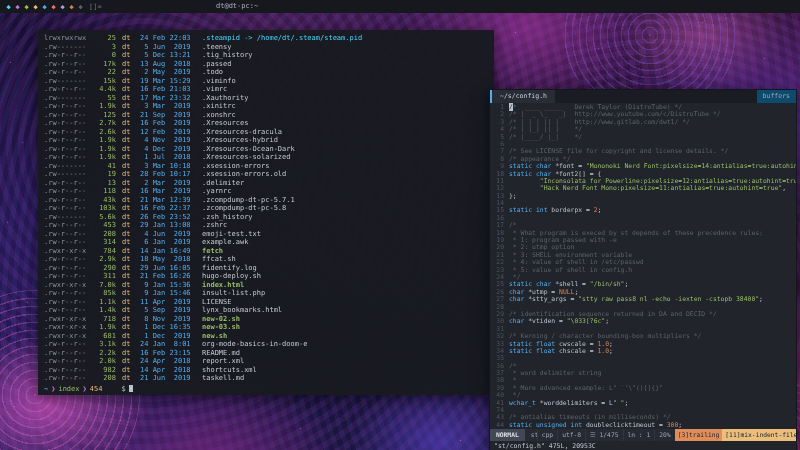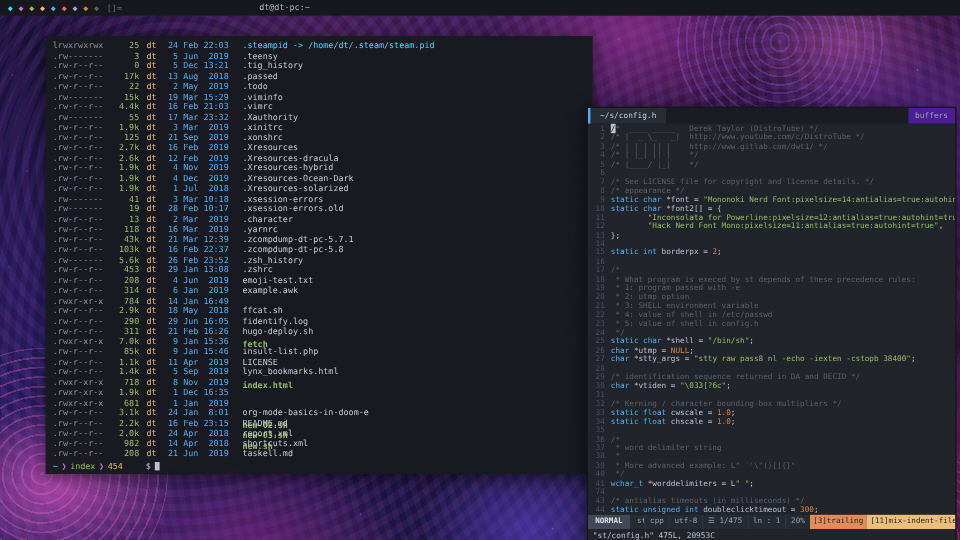--- a/index.html
+++ b/index.html
@@ -55,34 +55,34 @@
     border:1px solid #14161b;box-sizing:border-box;overflow:hidden;z-index:3;
     display:flex;flex-direction:column;}
 
   
   .frow{display:flex;height:8.5px;line-height:8.5px;font-size:7px;white-space:pre;}
   .perm{width:46px;min-width:46px;color:#8b919c;}
   .size{width:26px;min-width:26px;text-align:right;color:#98be65;margin-right:6px;}
   .user{width:12px;min-width:12px;color:#ecbe7b;margin-right:6px;}
   .date{width:58px;min-width:58px;color:#51afef;margin-right:4px;}
   .name{color:#c5cad3;}
-  .name.exec{color:#98be65;font-weight:bold;margin-top:36px;}
+  .name.exec{color:#98be65;font-weight:bold;}
   .name.symlink{color:#46d9ff;}
   .prompt{display:flex;height:8.5px;line-height:8.5px;font-size:7px;margin-top:2px;white-space:pre;}
   .ppath{color:#51afef;font-weight:bold;}
   .psep{color:#c678dd;margin:0 3px;}
   .pbranch{color:#98be65;}
   .pcount{color:#ecbe7b;margin-right:19px;}
   .psym{color:#bbc2cf;margin-right:3px;}
   .cursor{width:4px;height:7px;background:#bbc2cf;align-self:center;}
 
   
   .tabbar{height:13px;min-height:13px;background:#191c22;display:flex;font-size:6.5px;line-height:13px;}
   .tab{background:#282c34;color:#c8cedb;padding:0 8px;border-left:2px solid #51afef;}
-  .buffers{margin-left:auto;color:#9da5b4;padding:0 6px;background:#4c1d95;}
+  .buffers{margin-left:auto;color:#9da5b4;padding:0 6px;background:#0c4a6e;}
   .code-area{flex:1;overflow:hidden;padding-top:1px;}
   .cline{display:flex;height:7.4px;line-height:7.4px;font-size:6.4px;white-space:pre;}
   .lnum{width:14px;min-width:14px;text-align:right;padding-right:5px;color:#4b5263;}
   .ltext{white-space:pre;color:#bbc2cf;}
   .c{color:#5b6268;} .k{color:#51afef;} .s{color:#98be65;} .n{color:#da8548;} .p{color:#bbc2cf;}
   .cur{background:#bbc2cf;color:#21242b;}
   .statusline{height:12px;min-height:12px;display:flex;font-size:6.3px;line-height:12px;background:#1c1f26;}
   .seg-mode{background:#424855;color:#dde1e8;padding:0 6px;font-weight:bold;}
   .seg-file{background:#262b33;color:#9da5b4;padding:0 6px;flex:1;overflow:hidden;}
   .st-right{display:flex;}
@@ -131,39 +131,39 @@
         <div class="frow"><span class="perm">.rw-------</span><span class="size">55</span><span class="user">dt</span><span class="date">17 Mar 23:32</span><span class="name file">.Xauthority</span></div>
         <div class="frow"><span class="perm">.rw-r--r--</span><span class="size">1.9k</span><span class="user">dt</span><span class="date"> 3 Mar  2019</span><span class="name file">.xinitrc</span></div>
         <div class="frow"><span class="perm">.rw-r--r--</span><span class="size">125</span><span class="user">dt</span><span class="date">21 Sep  2019</span><span class="name file">.xonshrc</span></div>
         <div class="frow"><span class="perm">.rw-r--r--</span><span class="size">2.7k</span><span class="user">dt</span><span class="date">16 Feb  2019</span><span class="name file">.Xresources</span></div>
         <div class="frow"><span class="perm">.rw-r--r--</span><span class="size">2.6k</span><span class="user">dt</span><span class="date">12 Feb  2019</span><span class="name file">.Xresources-dracula</span></div>
         <div class="frow"><span class="perm">.rw-r--r--</span><span class="size">1.9k</span><span class="user">dt</span><span class="date"> 4 Nov  2019</span><span class="name file">.Xresources-hybrid</span></div>
         <div class="frow"><span class="perm">.rw-r--r--</span><span class="size">1.9k</span><span class="user">dt</span><span class="date"> 4 Dec  2019</span><span class="name file">.Xresources-Ocean-Dark</span></div>
         <div class="frow"><span class="perm">.rw-r--r--</span><span class="size">1.9k</span><span class="user">dt</span><span class="date"> 1 Jul  2018</span><span class="name file">.Xresources-solarized</span></div>
         <div class="frow"><span class="perm">.rw-------</span><span class="size">41</span><span class="user">dt</span><span class="date"> 3 Mar 10:18</span><span class="name file">.xsession-errors</span></div>
         <div class="frow"><span class="perm">.rw-------</span><span class="size">19</span><span class="user">dt</span><span class="date">28 Feb 10:17</span><span class="name file">.xsession-errors.old</span></div>
-        <div class="frow"><span class="perm">.rw-r--r--</span><span class="size">13</span><span class="user">dt</span><span class="date"> 2 Mar  2019</span><span class="name file">.character</span></div>
+        <div class="frow"><span class="perm">.rw-r--r--</span><span class="size">13</span><span class="user">dt</span><span class="date"> 2 Mar  2019</span><span class="name file">.delimiter</span></div>
         <div class="frow"><span class="perm">.rw-r--r--</span><span class="size">118</span><span class="user">dt</span><span class="date">16 Mar  2019</span><span class="name file">.yarnrc</span></div>
         <div class="frow"><span class="perm">.rw-r--r--</span><span class="size">43k</span><span class="user">dt</span><span class="date">21 Mar 12:39</span><span class="name file">.zcompdump-dt-pc-5.7.1</span></div>
         <div class="frow"><span class="perm">.rw-r--r--</span><span class="size">103k</span><span class="user">dt</span><span class="date">16 Feb 22:37</span><span class="name file">.zcompdump-dt-pc-5.8</span></div>
         <div class="frow"><span class="perm">.rw-------</span><span class="size">5.6k</span><span class="user">dt</span><span class="date">26 Feb 23:52</span><span class="name file">.zsh_history</span></div>
         <div class="frow"><span class="perm">.rw-r--r--</span><span class="size">453</span><span class="user">dt</span><span class="date">29 Jan 13:08</span><span class="name file">.zshrc</span></div>
         <div class="frow"><span class="perm">.rw-r--r--</span><span class="size">208</span><span class="user">dt</span><span class="date"> 4 Jun  2019</span><span class="name file">emoji-test.txt</span></div>
         <div class="frow"><span class="perm">.rw-r--r--</span><span class="size">314</span><span class="user">dt</span><span class="date"> 6 Jan  2019</span><span class="name file">example.awk</span></div>
         <div class="frow"><span class="perm">.rwxr-xr-x</span><span class="size">784</span><span class="user">dt</span><span class="date">14 Jan 16:49</span><span class="name exec">fetch</span></div>
         <div class="frow"><span class="perm">.rw-r--r--</span><span class="size">2.9k</span><span class="user">dt</span><span class="date">18 May  2018</span><span class="name file">ffcat.sh</span></div>
         <div class="frow"><span class="perm">.rw-r--r--</span><span class="size">290</span><span class="user">dt</span><span class="date">29 Jun 16:05</span><span class="name file">fidentify.log</span></div>
         <div class="frow"><span class="perm">.rw-r--r--</span><span class="size">311</span><span class="user">dt</span><span class="date">21 Feb 16:26</span><span class="name file">hugo-deploy.sh</span></div>
         <div class="frow"><span class="perm">.rwxr-xr-x</span><span class="size">7.0k</span><span class="user">dt</span><span class="date"> 9 Jan 15:36</span><span class="name exec">index.html</span></div>
         <div class="frow"><span class="perm">.rw-r--r--</span><span class="size">85k</span><span class="user">dt</span><span class="date"> 9 Jan 15:46</span><span class="name file">insult-list.php</span></div>
         <div class="frow"><span class="perm">.rw-r--r--</span><span class="size">1.1k</span><span class="user">dt</span><span class="date">11 Apr  2019</span><span class="name file">LICENSE</span></div>
         <div class="frow"><span class="perm">.rw-r--r--</span><span class="size">1.4k</span><span class="user">dt</span><span class="date"> 5 Sep  2019</span><span class="name file">lynx_bookmarks.html</span></div>
         <div class="frow"><span class="perm">.rwxr-xr-x</span><span class="size">718</span><span class="user">dt</span><span class="date"> 8 Nov  2019</span><span class="name exec">new-02.sh</span></div>
         <div class="frow"><span class="perm">.rwxr-xr-x</span><span class="size">1.9k</span><span class="user">dt</span><span class="date"> 1 Dec 16:35</span><span class="name exec">new-03.sh</span></div>
-        <div class="frow"><span class="perm">.rwxr-xr-x</span><span class="size">681</span><span class="user">dt</span><span class="date"> 1 Jan  2019</span><span class="name exec">new.sh</span></div>
+        <div class="frow"><span class="perm">.rwxr-xr-x</span><span class="size">681</span><span class="user">dt</span><span class="date"> 1 Dec  2019</span><span class="name exec">new.sh</span></div>
         <div class="frow"><span class="perm">.rw-r--r--</span><span class="size">3.1k</span><span class="user">dt</span><span class="date">24 Jan  8:01</span><span class="name file">org-mode-basics-in-doom-e</span></div>
         <div class="frow"><span class="perm">.rw-r--r--</span><span class="size">2.2k</span><span class="user">dt</span><span class="date">16 Feb 23:15</span><span class="name file">README.md</span></div>
         <div class="frow"><span class="perm">.rw-r--r--</span><span class="size">2.0k</span><span class="user">dt</span><span class="date">24 Apr  2018</span><span class="name file">report.xml</span></div>
         <div class="frow"><span class="perm">.rw-r--r--</span><span class="size">982</span><span class="user">dt</span><span class="date">14 Apr  2018</span><span class="name file">shortcuts.xml</span></div>
         <div class="frow"><span class="perm">.rw-r--r--</span><span class="size">208</span><span class="user">dt</span><span class="date">21 Jun  2019</span><span class="name file">taskell.md</span></div>
       </div>
     <div class="prompt">
       <span class="ppath">~</span>
       <span class="psep">❯</span>
       <span class="pbranch">index</span>

